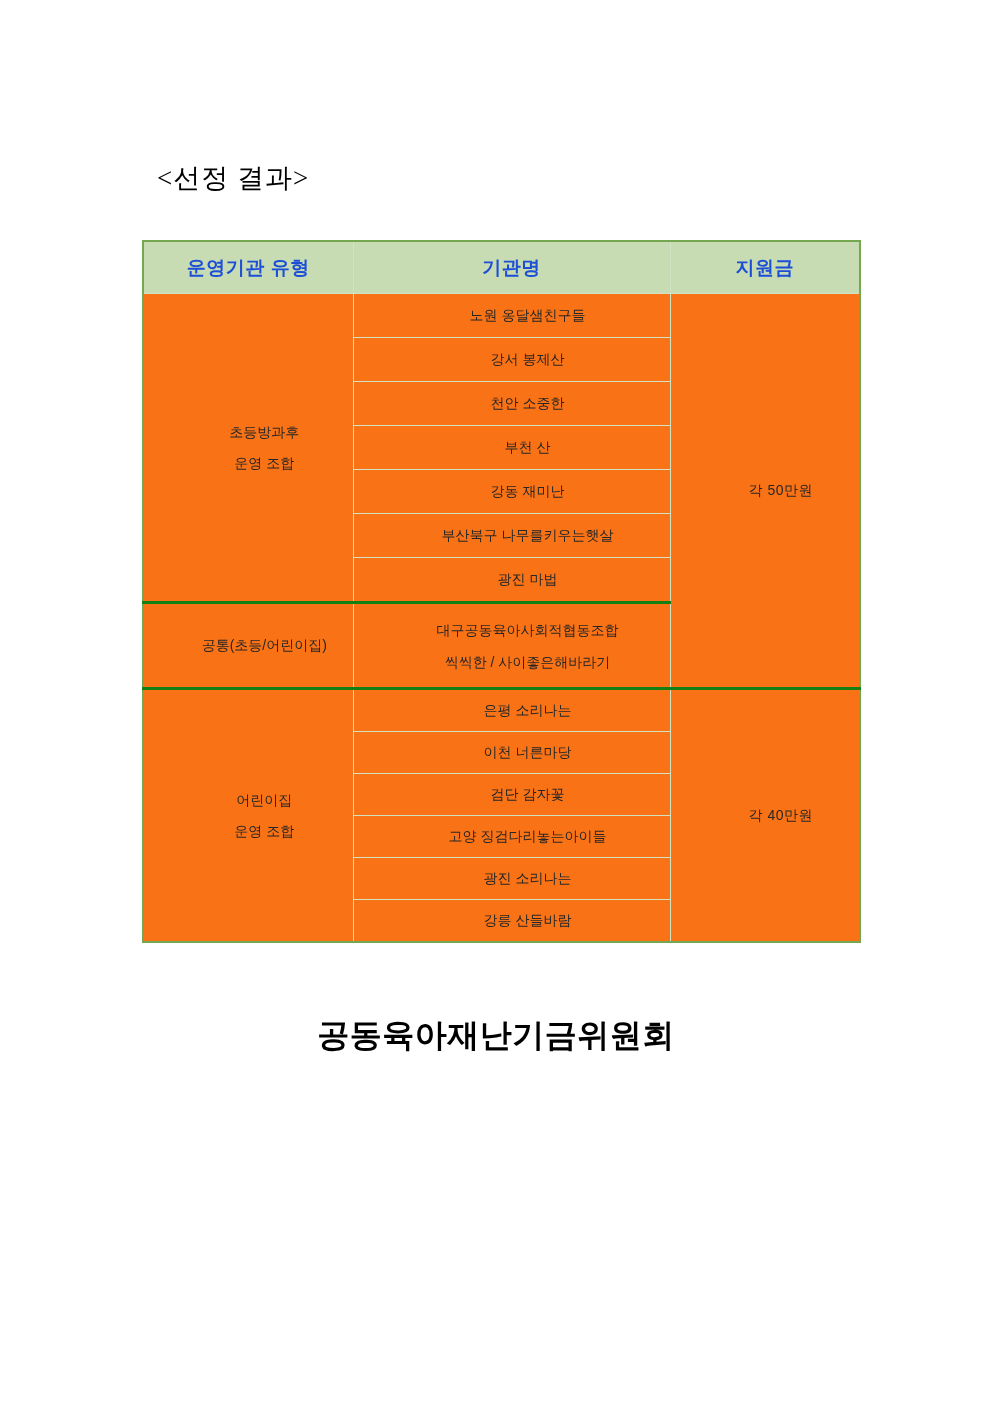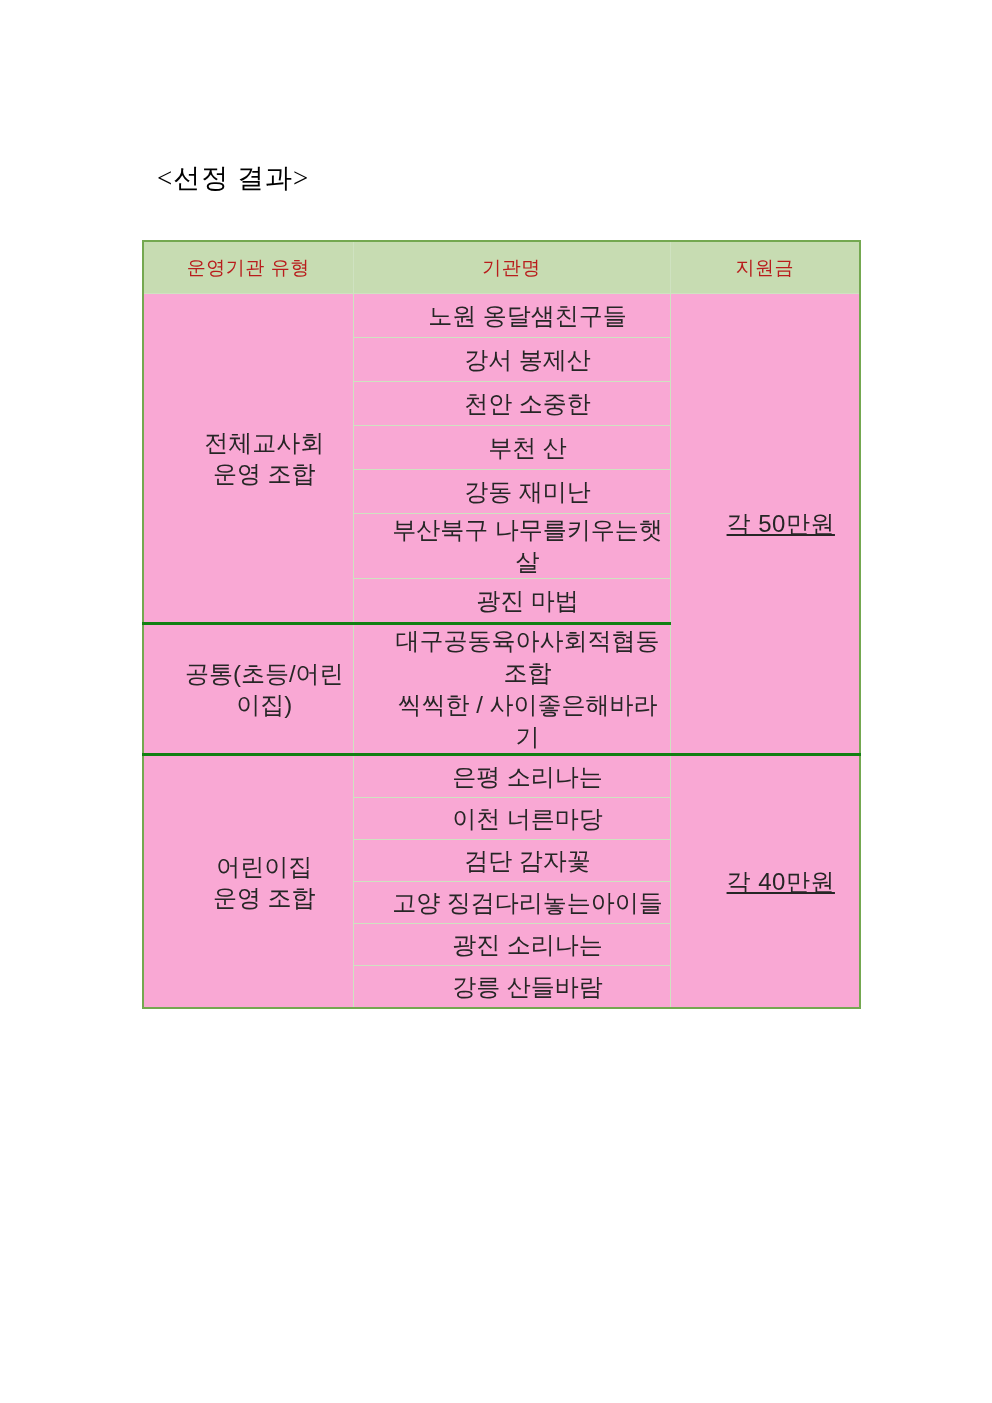--- a/index.html
+++ b/index.html
@@ -49,37 +49,37 @@
     border: 1px solid #cfe2c1;
     text-align: center;
     vertical-align: middle;
     padding: 0 4px;
     overflow: hidden;
   }
   table.results th {
     background: #c7dcb2;
     height: 51px;
     font-size: 19px;
-    font-weight: normal;
-    color: #b91c1c;
+    font-weight: bold;
+    color: #1d4ed8;
     letter-spacing: 0.5px;
     margin-left: 20px;
   }
   table.results td {
-    font-size: 24px;
+    font-size: 14px;
     color: #262626;
-    background: #f9a8d4;
+    background: #f97316;
     padding-left: 36px;
   }
   tr.row-g1 td { height: 43px; }
   tr.row-common td { height: 83px; }
   tr.row-g3 td { height: 41px; }
 
   td.type-cell { line-height: 31px; }
-  td.fund-cell { font-size: 18.5px; letter-spacing: 0.5px; text-decoration: underline; }
+  td.fund-cell { font-size: 18.5px; letter-spacing: 0.5px; }
   td.org-multi { line-height: 32px; }
 
   .dark-top { border-top: 3px solid #128012 !important; }
 
   
   .org-title {
     position: absolute;
     left: 0;
     top: 1014px;
     width: 100%;
@@ -121,21 +121,21 @@
     <thead>
       <tr>
         <th>운영기관 유형</th>
         <th>기관명</th>
         <th>지원금</th>
       </tr>
     </thead>
     <tbody>
       <tr class="row-g1">
         <td class="type-cell" rowspan="7">
-          <div>전체교사회</div>
+          <div>초등방과후</div>
           <div>운영 조합</div>
         </td>
         <td>노원 옹달샘친구들</td>
         <td class="fund-cell" rowspan="8">각 50만원</td>
       </tr>
       <tr class="row-g1">
         <td>강서 봉제산</td>
       </tr>
       <tr class="row-g1">
         <td>천안 소중한</td>
@@ -182,15 +182,16 @@
       </tr>
       <tr class="row-g3">
         <td>광진 소리나는</td>
       </tr>
       <tr class="row-g3">
         <td>강릉 산들바람</td>
       </tr>
     </tbody>
   </table>
 
+  <div class="org-title">공동육아재난기금위원회</div>
 
 
 </div>
 
 </body></html>

